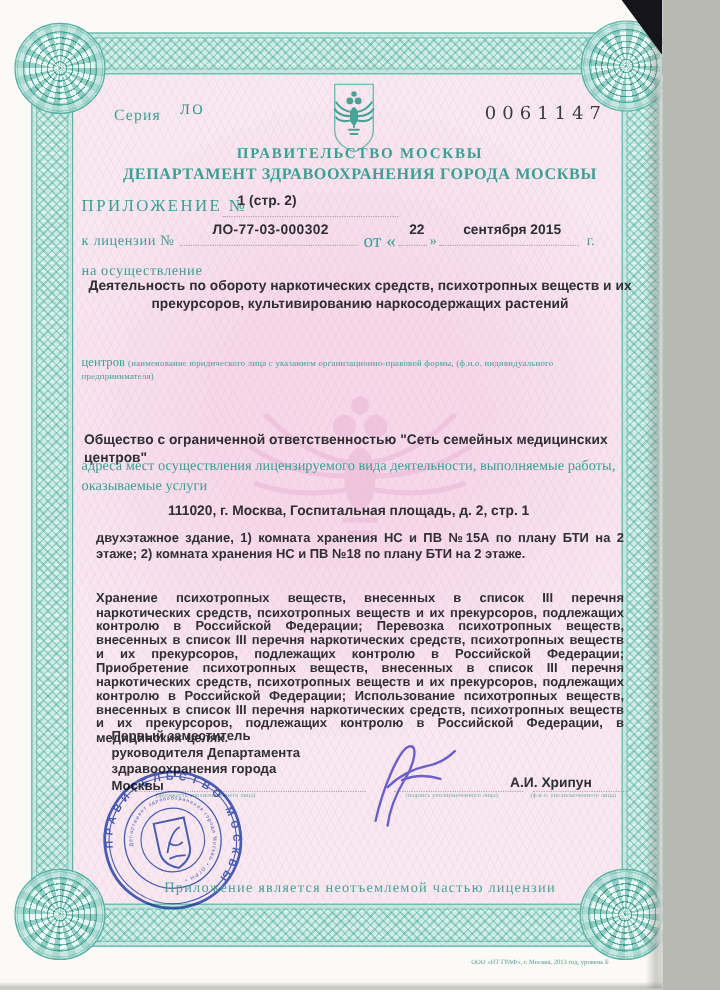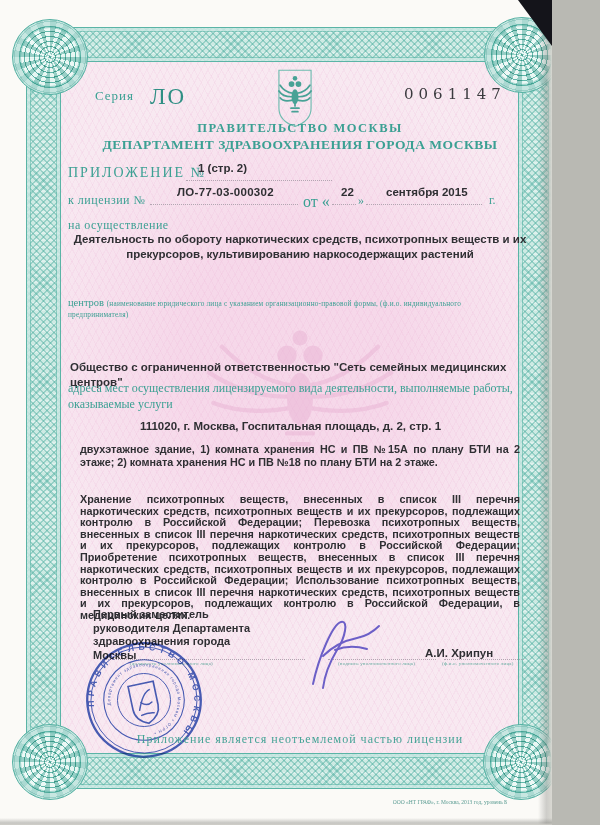--- a/index.html
+++ b/index.html
@@ -53,21 +53,21 @@
   .rosette-tr { left:484px; top:17px; }
   .rosette-bl { left:12px;  top:724px; }
   .rosette-br { left:483px; top:724px; }
   
   .teal  { color:#3ba093; }
   .abs { position:absolute; }
   .val {
     font-family:"Liberation Sans", sans-serif; font-weight:bold; color:#2f2f33;
   }
   .series-label { left:95px; top:88px; font-size:13px; letter-spacing:1px; }
-  .series-value { left:150px; top:84px; font-size:23px; letter-spacing:2px; color:#2f8f84; }
+  .series-value { left:150px; top:84px; font-size:12px; letter-spacing:2px; color:#2f8f84; }
   .serial { left:404px; top:85px; font-size:15px; letter-spacing:5px; color:#3a3a3e;
             font-family:"DejaVu Serif", serif; }
   .h1 { left:0; top:121px; width:600px; text-align:center; font-weight:bold;
         font-size:12.5px; letter-spacing:1.5px; }
   .h2 { left:0; top:137px; width:600px; text-align:center; font-weight:bold;
         font-size:13.5px; letter-spacing:.5px; }
   .annex-label { left:68px; top:165px; font-size:14px; letter-spacing:2px; }
   .annex-value { left:198px; top:162px; font-size:11.5px; }
   .dotline { position:absolute; border-bottom:1.3px dotted #b3a6b2; }
   .lic-label { left:68px; top:193px; font-size:12px; letter-spacing:.5px; }

